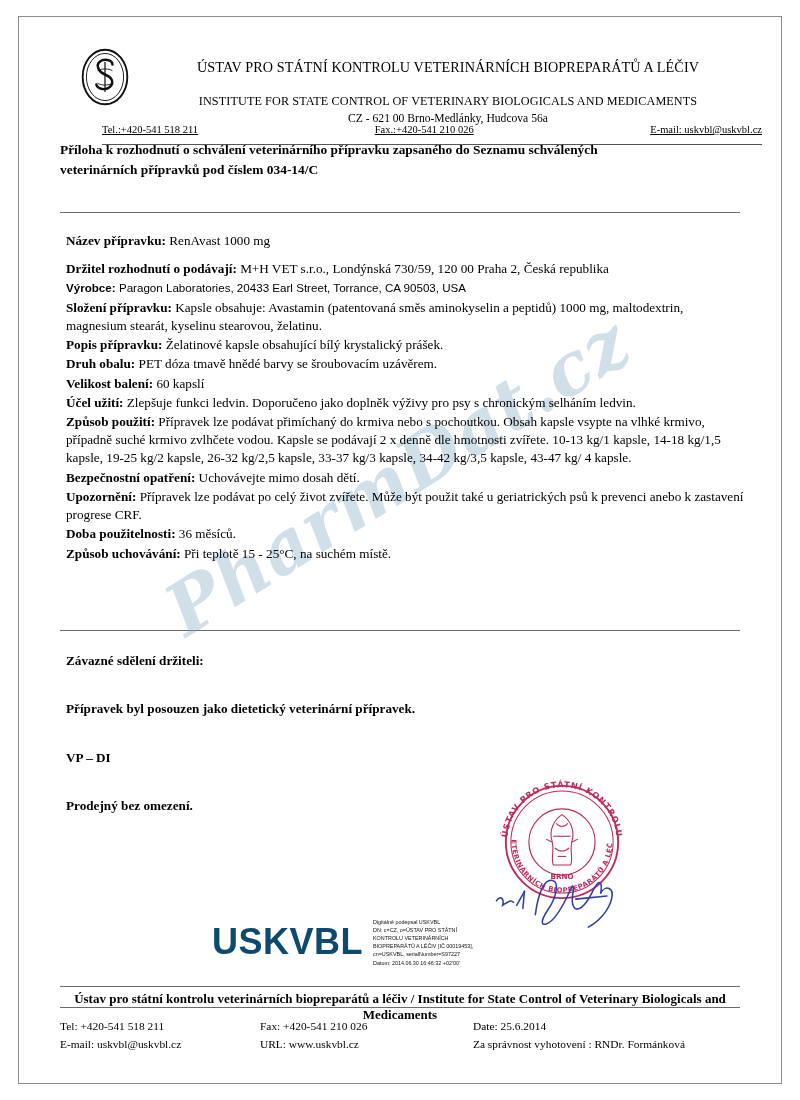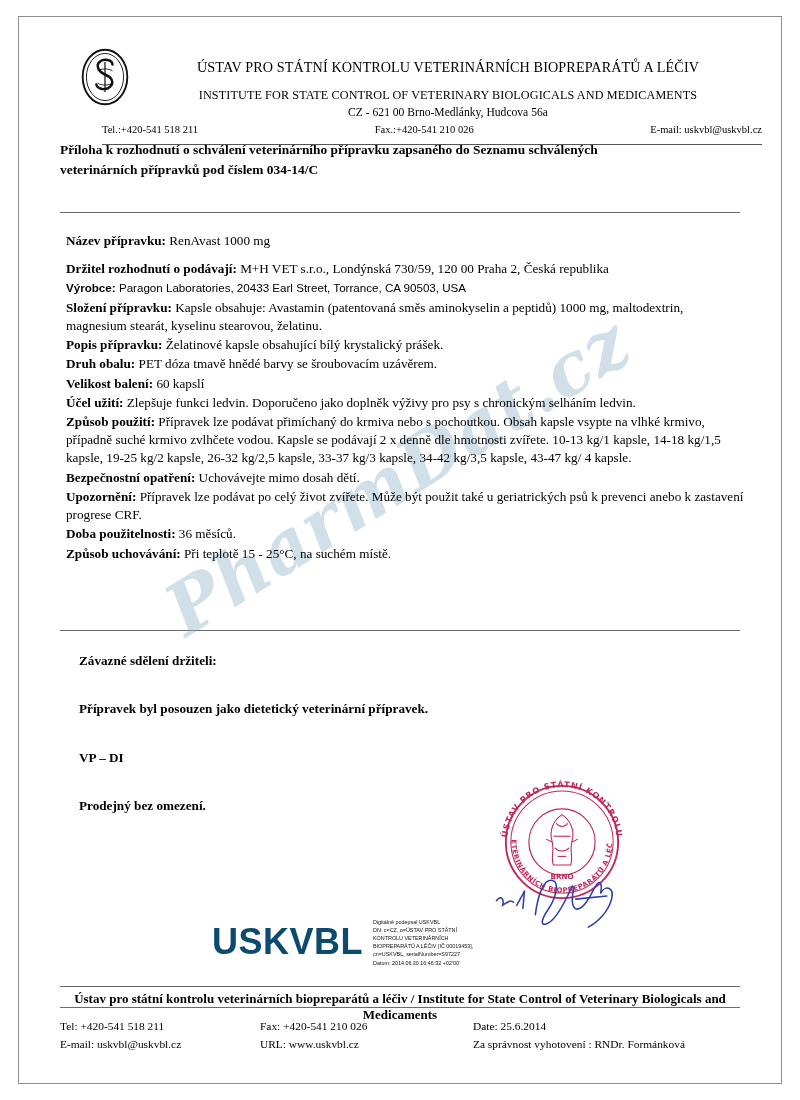--- a/index.html
+++ b/index.html
@@ -73,38 +73,39 @@
   }
   .h-line1 {
     font-size: 14.2px;
     font-weight: normal;
     letter-spacing: 0.1px;
     white-space: nowrap;
     margin-top: 17px;
   }
   .h-line2 {
     font-size: 12.2px;
-    margin-top: 12px;
+    margin-top: 18px;
     letter-spacing: 0.1px;
     white-space: nowrap;
   }
   .h-line3 {
     font-size: 11.6px;
     margin-top: 3px;
   }
   .contact-row {
     position: absolute;
     left: 42px;
     top: 82px;
     width: 660px;
     display: flex;
     justify-content: space-between;
     font-size: 10.5px;
   }
   .contact-row span {
+    text-decoration: underline;
     white-space: nowrap;
   }
   .header-rule {
     position: absolute;
     left: 42px;
     top: 102px;
     width: 660px;
     border-top: 1px solid #555;
   }
 
@@ -159,21 +160,21 @@
   }
   .lbl-sans {
     font-family: "Liberation Sans", sans-serif;
     font-size: 11.6px;
     font-weight: bold;
   }
 
   
   .decl-block {
     position: absolute;
-    left: 79px;
+    left: 66px;
     top: 652px;
     width: 680px;
     font-size: 13.2px;
     font-weight: bold;
     line-height: 1.4;
     z-index: 6;
   }
   .decl-line {
     margin-bottom: 30px;
   }

